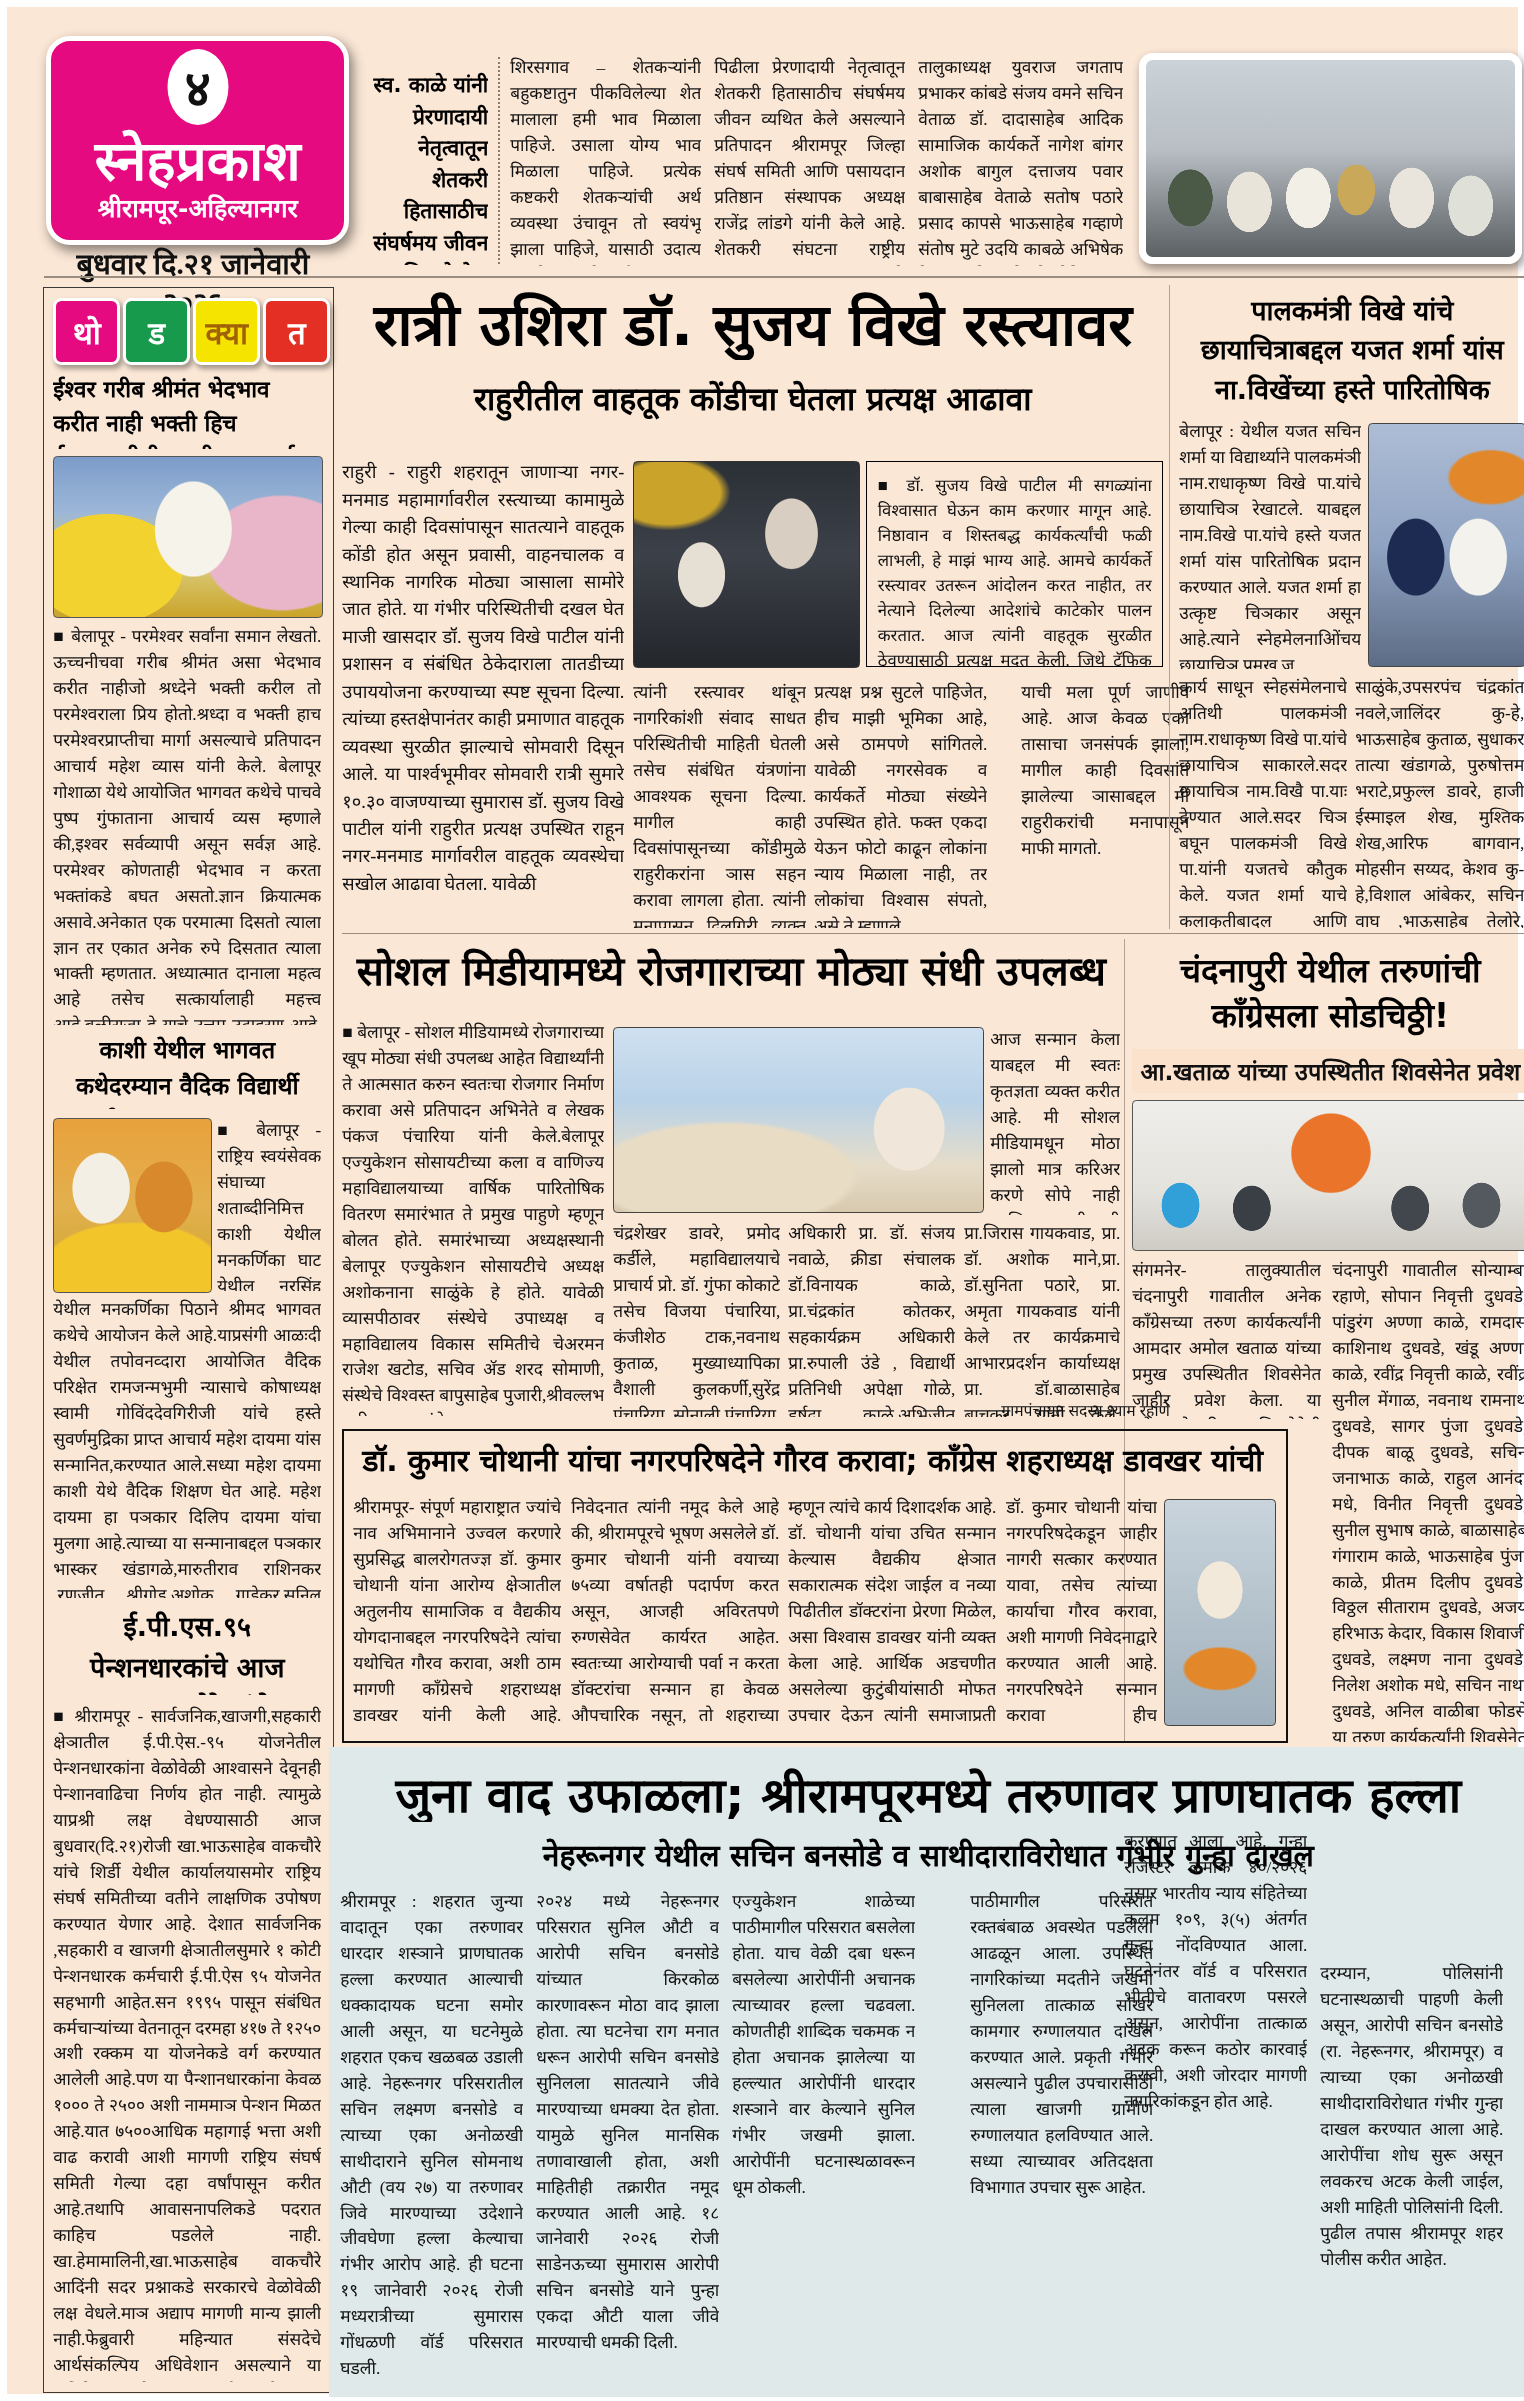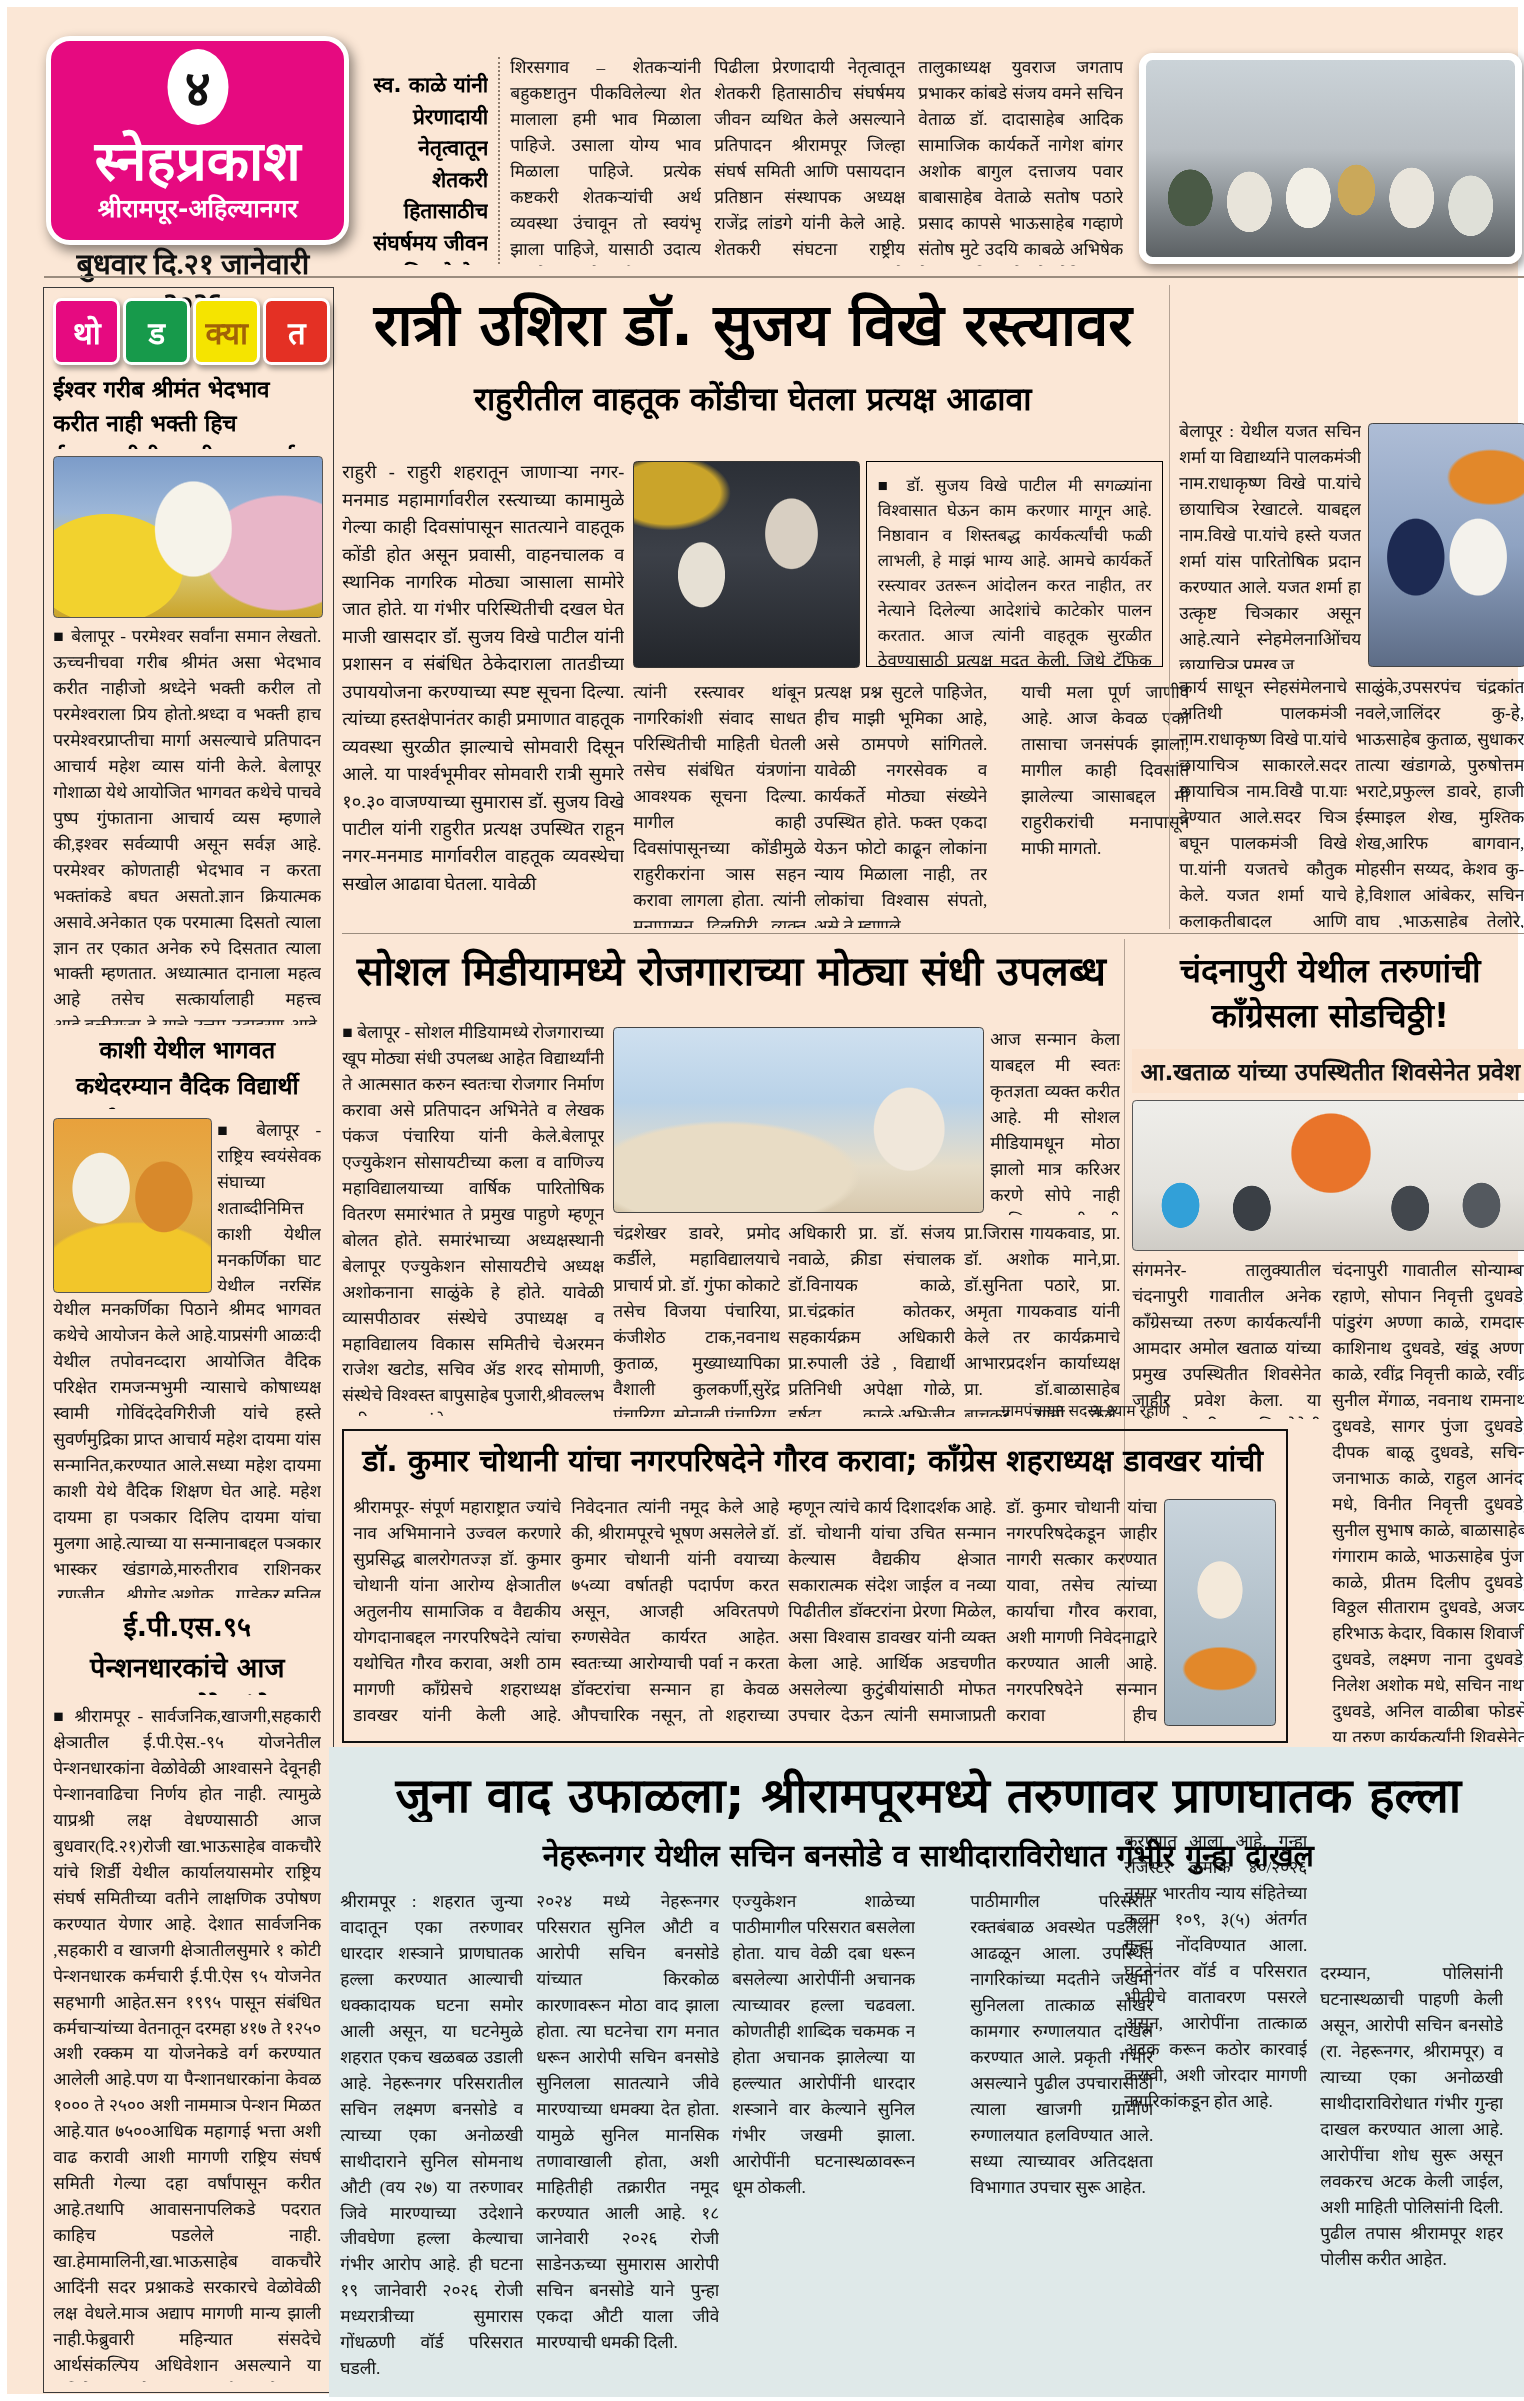--- a/index.html
+++ b/index.html
@@ -128,20 +128,21 @@
   <div class="hl" style="left:335px;top:276px;width:821px;height:77px;font-size:58px;text-align:center;">रात्री उशिरा डॉ. सुजय विखे रस्त्यावर</div>
   <div class="col" style="left:335px;top:452px;width:282px;height:471px;font-size:18.3px;">राहुरी - राहुरी शहरातून जाणाऱ्या नगर-मनमाड महामार्गावरील रस्त्याच्या कामामुळे गेल्या काही दिवसांपासून सातत्याने वाहतूक कोंडी होत असून प्रवासी, वाहनचालक व स्थानिक नागरिक मोठ्या ञासाला सामोरे जात होते. या गंभीर परिस्थितीची दखल घेत माजी खासदार डॉ. सुजय विखे पाटील यांनी प्रशासन व संबंधित ठेकेदाराला तातडीच्या उपाययोजना करण्याच्या स्पष्ट सूचना दिल्या. त्यांच्या हस्तक्षेपानंतर काही प्रमाणात वाहतूक व्यवस्था सुरळीत झाल्याचे सोमवारी दिसून आले. या पार्श्वभूमीवर सोमवारी रात्री सुमारे १०.३० वाजण्याच्या सुमारास डॉ. सुजय विखे पाटील यांनी राहुरीत प्रत्यक्ष उपस्थित राहून नगर-मनमाड मार्गावरील वाहतूक व्यवस्थेचा सखोल आढावा घेतला. यावेळी</div>
   <div class="ph ph-night" style="left:626px;top:454px;width:225px;height:205px;border:1px solid #333;"></div>
   <div class="quote-box" style="left:859px;top:454px;width:274px;height:183px;">■ डॉ. सुजय विखे पाटील मी सगळ्यांना विश्वासात घेऊन काम करणार मागून आहे. निष्ठावान व शिस्तबद्ध कार्यकर्त्यांची फळी लाभली, हे माझं भाग्य आहे. आमचे कार्यकर्ते रस्त्यावर उतरून आंदोलन करत नाहीत, तर नेत्याने दिलेल्या आदेशांचे काटेकोर पालन करतात. आज त्यांनी वाहतूक सुरळीत ठेवण्यासाठी प्रत्यक्ष मदत केली. जिथे ट्रॅफिक जाम आढळतो, तिथे आमचे कार्यकर्ते पुढाकार घेऊन नियोजन करतील.</div>
   <div class="col" style="left:626px;top:673px;width:173px;height:248px;">त्यांनी रस्त्यावर थांबून नागरिकांशी संवाद साधत परिस्थितीची माहिती घेतली तसेच संबंधित यंत्रणांना आवश्यक सूचना दिल्या. मागील काही दिवसांपासूनच्या कोंडीमुळे राहुरीकरांना ञास सहन करावा लागला होता. त्यांनी मनापासून दिलगिरी व्यक्त करत, जनतेचा विश्वास हीच खरी ताकद आहे. केवळ फोटो- व्हिडिओपुरते काम न करता</div>
   <div class="col" style="left:807px;top:673px;width:173px;height:248px;">प्रत्यक्ष प्रश्न सुटले पाहिजेत, हीच माझी भूमिका आहे, असे ठामपणे सांगितले. यावेळी नगरसेवक व कार्यकर्ते मोठ्या संख्येने उपस्थित होते. फक्त एकदा येऊन फोटो काढून लोकांना न्याय मिळाला नाही, तर लोकांचा विश्वास संपतो, असे ते म्हणाले.</div>
   <div class="col" style="left:1014px;top:673px;width:168px;height:248px;">याची मला पूर्ण जाणीव आहे. आज केवळ एका तासाचा जनसंपर्क झाला, मागील काही दिवसांत झालेल्या ञासाबद्दल मी राहुरीकरांची मनापासून माफी मागतो.</div>
   <div class="vline" style="left:1162px;top:278px;height:644px;"></div>
   <div class="hline" style="left:335px;top:926px;width:1185px;height:1px;"></div>
 
+  <div class="hl" style="left:1172px;top:284px;width:346px;height:118px;font-size:27px;line-height:1.45;text-align:center;">पालकमंत्री विखे यांचे छायाचित्राबद्दल यजत शर्मा यांस ना.विखेंच्या हस्ते पारितोषिक</div>
   <div class="col" style="left:1172px;top:412px;width:182px;height:250px;">बेलापूर : येथील यजत सचिन शर्मा या विद्यार्थ्याने पालकमंञी नाम.राधाकृष्ण विखे पा.यांचे छायाचिञ रेखाटले. याबद्दल नाम.विखे पा.यांचे हस्ते यजत शर्मा यांस पारितोषिक प्रदान करण्यात आले.  यजत शर्मा हा उत्कृष्ट चिञकार असून आहे.त्याने स्नेहमेलनाओिंचय छायाचिञ प्रमुख ज</div>
   <div class="ph ph-award" style="left:1361px;top:416px;width:156px;height:242px;border:1px solid #444;"></div>
   <div class="col" style="left:1172px;top:668px;width:168px;height:253px;">कार्य साधून स्नेहसंमेलनाचे अतिथी पालकमंञी नाम.राधाकृष्ण विखे पा.यांचे छायाचिञ साकारले.सदर छायाचिञ नाम.विखै पा.याः देण्यात आले.सदर चिञ बघून पालकमंञी विखे पा.यांनी यजतचे कौतुक केले.  यजत शर्मा याचे कलाकृतीबादल आणि पारितोषिक प्राप्त केल्याबद्दल जि. परिषद सदस्य शरद नवले, बाजार समितीचे उपसभापती अभिषेक साळुंके,सरपंच मिनाताई</div>
   <div class="col" style="left:1348px;top:668px;width:169px;height:253px;">साळुंके,उपसरपंच चंद्रकांत नवले,जालिंदर कु-हे, भाऊसाहेब कुताळ, सुधाकर तात्या खंडागळे, पुरुषोत्तम भराटे,प्रफुल्ल डावरे, हाजी ईस्माइल शेख, मुश्तिक शेख,आरिफ बागवान, मोहसीन सय्यद, केशव कु-हे,विशाल आंबेकर, सचिन वाघ ,भाऊसाहेब तेलोरे, रावसाहेब अमोलिक, सुभाष अमोलिक ,दादासाहेब कुताळ,संजय भोंडगे, बाबुलाल पठाण, पञकार देविदास देसाई, विष्णुपंत डावरे, दिलिप दायमा आदिंनी अभिनंदन केले आहे.</div>
 
   <div class="hl" style="left:335px;top:935px;width:778px;height:56px;font-size:40px;text-align:center;">सोशल मिडीयामध्ये रोजगाराच्या मोठ्या संधी उपलब्ध : पंचारिया</div>
   <div class="col" style="left:335px;top:1013px;width:262px;height:396px;">■ बेलापूर - सोशल मीडियामध्ये रोजगाराच्या खूप मोठ्या संधी उपलब्ध आहेत विद्यार्थ्यांनी ते आत्मसात करुन स्वतःचा रोजगार निर्माण करावा असे प्रतिपादन अभिनेते व लेखक पंकज पंचारिया यांनी केले.बेलापूर एज्युकेशन सोसायटीच्या कला व वाणिज्य महाविद्यालयाच्या वार्षिक पारितोषिक वितरण समारंभात ते प्रमुख पाहुणे म्हणून बोलत होते. समारंभाच्या अध्यक्षस्थानी बेलापूर एज्युकेशन सोसायटीचे अध्यक्ष अशोकनाना साळुंके हे होते.  यावेळी व्यासपीठावर संस्थेचे उपाध्यक्ष व महाविद्यालय विकास समितीचे चेअरमन राजेश खटोड, सचिव ॲड शरद सोमाणी, संस्थेचे विश्वस्त बापुसाहेब पुजारी,श्रीवल्लभ राठी,भरत साळुंके,</div>
   <div class="ph ph-stage" style="left:606px;top:1020px;width:369px;height:184px;border:1px solid #444;"></div>
   <div class="col" style="left:983px;top:1020px;width:130px;height:188px;">आज सन्मान केला याबद्दल मी स्वतः कृतज्ञता व्यक्त करीत आहे. मी सोशल मीडियामधून मोठा झालो मात्र करिअर करणे सोपे नाही आणि अवघडही नाही फक्त व्यसनांपासून दूर राहणे ही आजच्या काळाची खरी गरज आहे असे ते म्हणाले.  कार्यक्रमाचे सूत्रसंचालन प्रा.दिलीप गायकवाड, प्रा. डॉ.संजय नवाळे,</div>
   <div class="col" style="left:606px;top:1214px;width:167px;height:196px;">चंद्रशेखर डावरे, प्रमोद कर्डीले, महाविद्यालयाचे प्राचार्य प्रो. डॉ. गुंफा कोकाटे तसेच विजया पंचारिया, कंजीशेठ टाक,नवनाथ कुताळ, मुख्याध्यापिका वैशाली कुलकर्णी,सुरेंद्र पंचारिया, सोनाली पंचारिया, कार्याध्यक्ष प्रा. डॉ.बाळासाहेब बाचकर, स्वागताध्यक्ष प्रा. डॉ.विठ्ठल सदाफुले, विद्यार्थी विकास</div>

